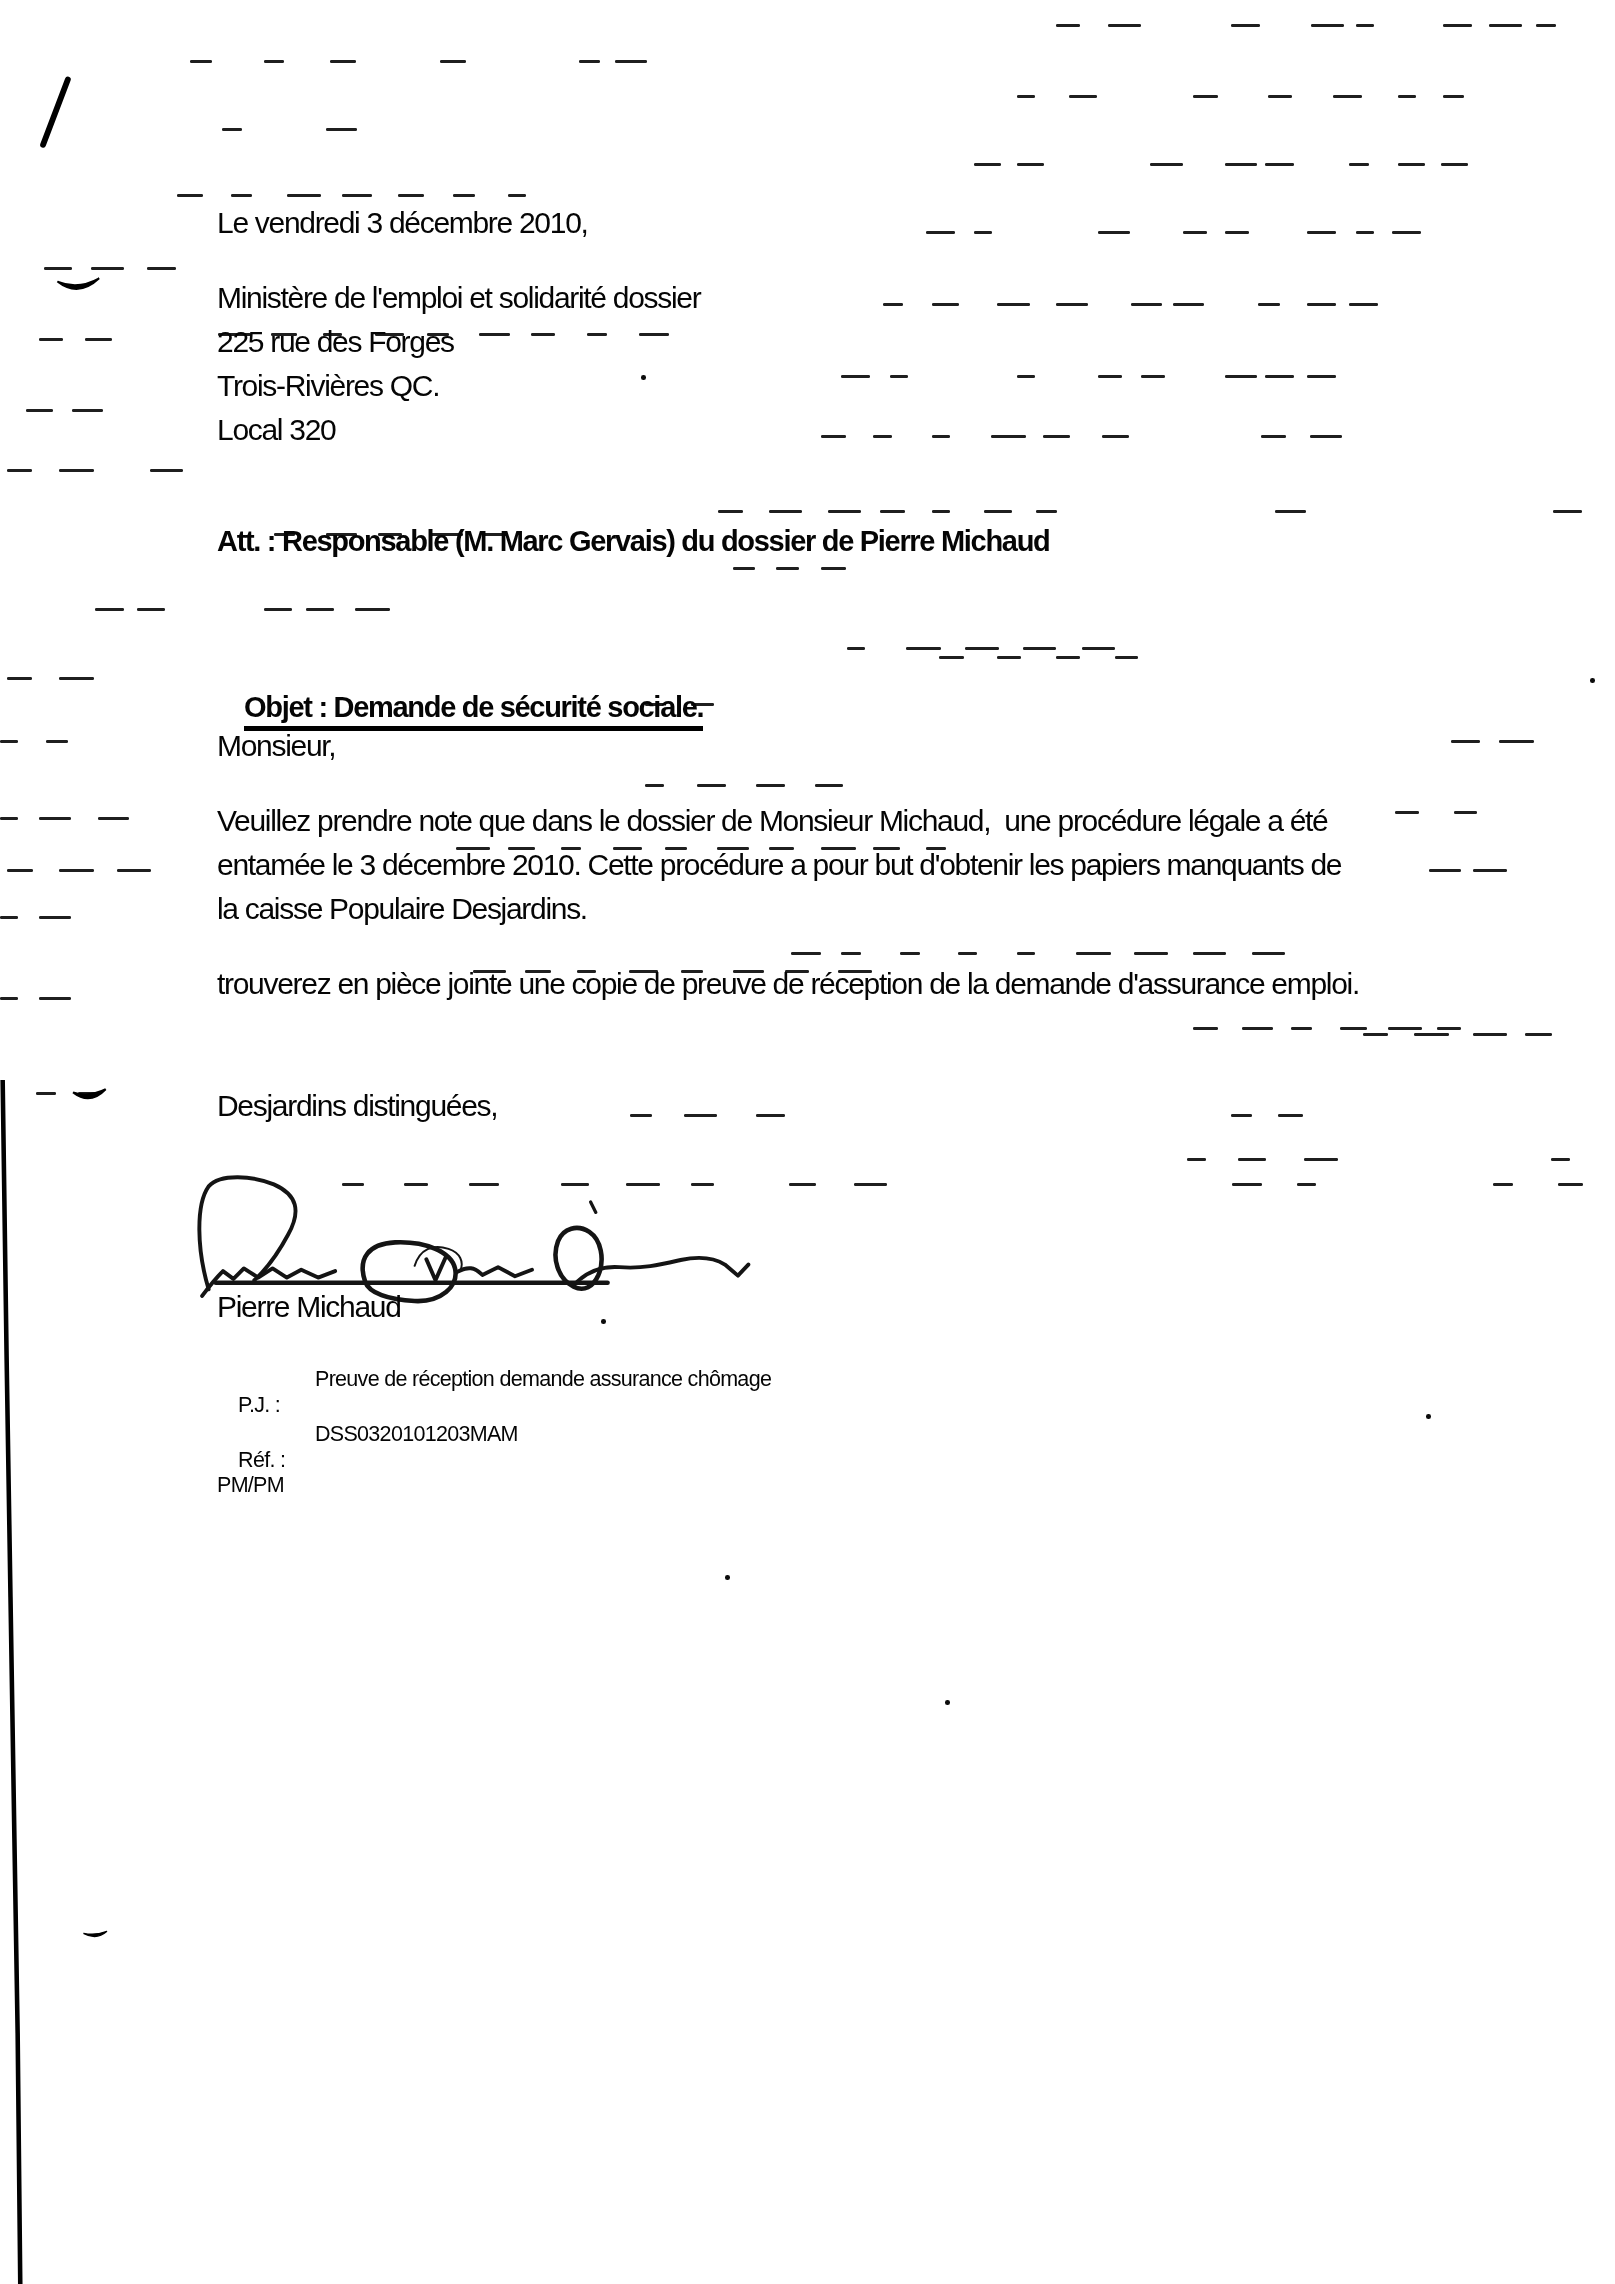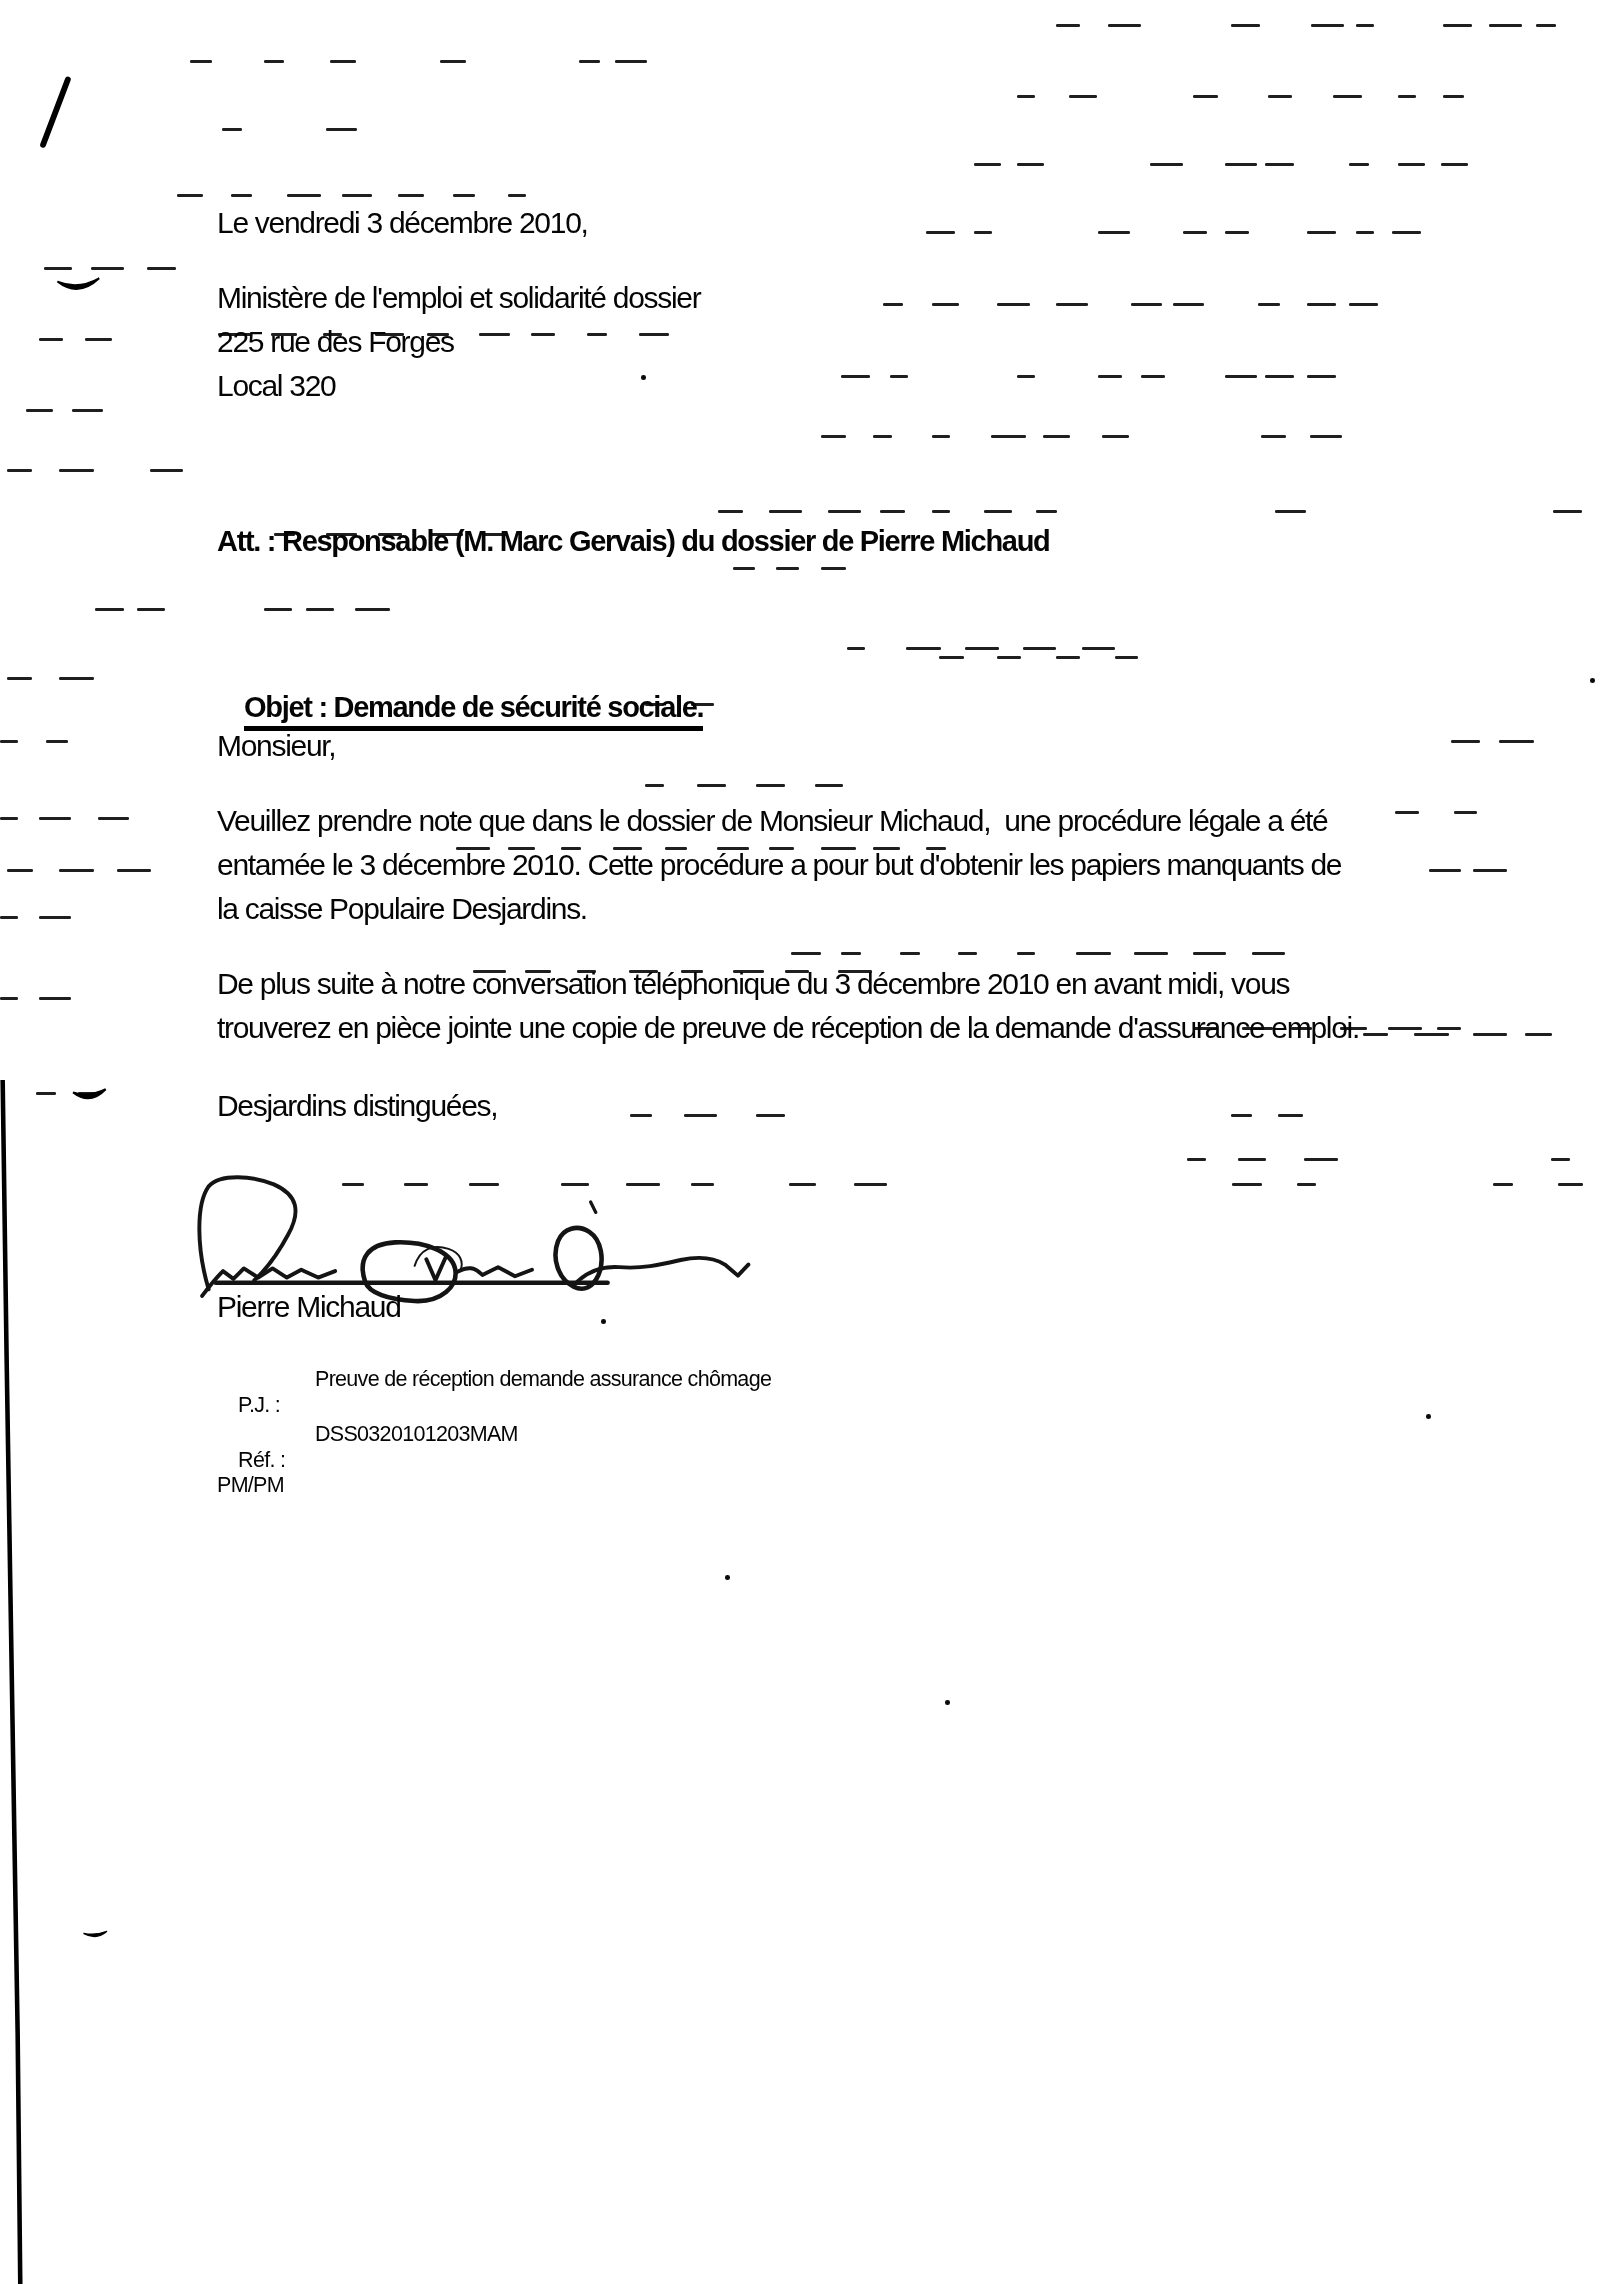--- a/index.html
+++ b/index.html
@@ -309,39 +309,39 @@
       <path stroke-width="7" d="M331,1968 L932,1968"></path>
       <path stroke-width="5" d="M906,1844 L914,1860"></path>
     </g>
   </svg>
 
   <div class="tline" style="top:201px">Le vendredi 3 décembre 2010,</div>
 
   <div class="block" style="top:276px">
     <div class="bline">Ministère de l'emploi et solidarité dossier</div>
     <div class="bline">225 rue des Forges</div>
+    <div class="bline">Trois-Rivières QC.</div>
     <div class="bline">Local 320</div>
   </div>
 
   <div class="tline bold" style="top:641px">
     <span class="subject-underline">Objet : Demande de sécurité sociale.</span>
   </div>
 
   <div class="tline bold" style="top:519px">Att. : Responsable (M. Marc Gervais) du dossier de Pierre Michaud</div>
 
   <div class="tline" style="top:724px">Monsieur,</div>
 
   <div class="block" style="top:799px">
     <div class="bline">Veuillez prendre note que dans le dossier de Monsieur Michaud,&nbsp; une procédure légale a été</div>
     <div class="bline">entamée le 3 décembre 2010. Cette procédure a pour but d'obtenir les papiers manquants de</div>
     <div class="bline">la caisse Populaire Desjardins.</div>
   </div>
 
   <div class="block" style="top:962px">
-    <div class="bline">De plus suite à notre conversation téléphonique du 3 décembre 2010 en avant midi, vous</div>
     <div class="bline">trouverez en pièce jointe une copie de preuve de réception de la demande d'assurance emploi.</div>
   </div>
 
   <div class="tline" style="top:1084px">Desjardins distinguées,</div>
 
   <div class="tline" style="top:1285px">Pierre Michaud</div>
 
   <div class="small-row" style="top:1366px">
     <span>P.J. :</span>
     <span class="val">Preuve de réception demande assurance chômage</span>

